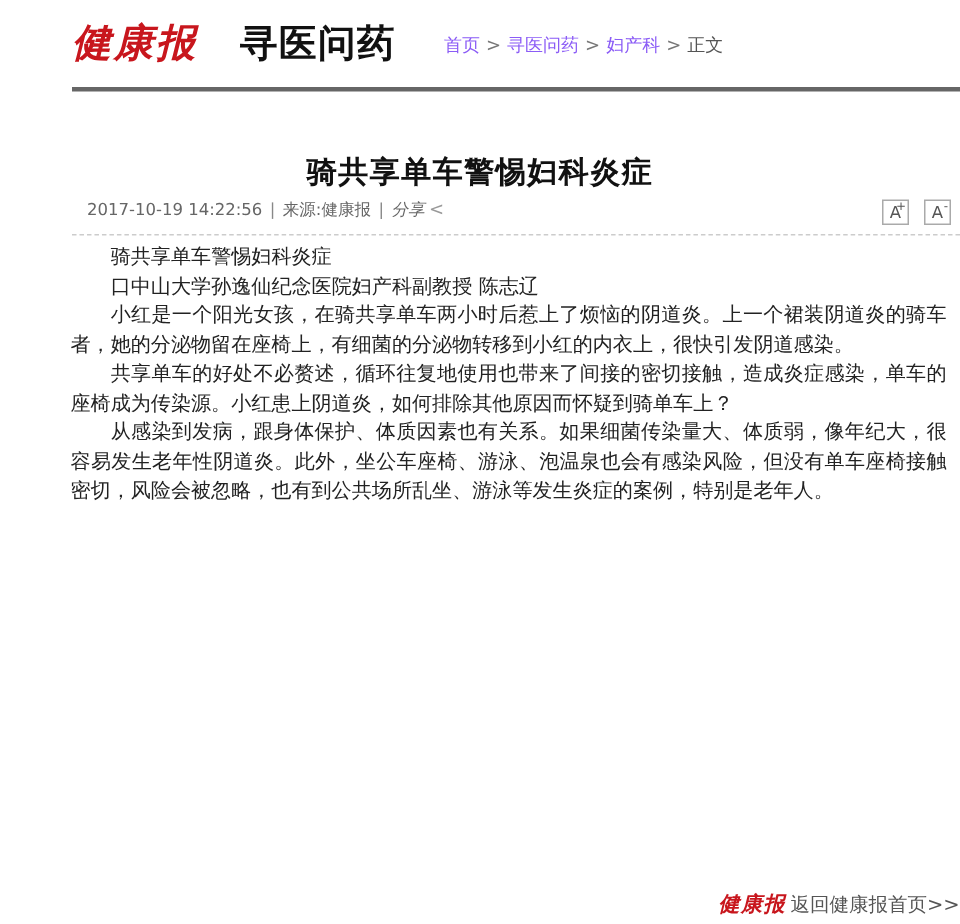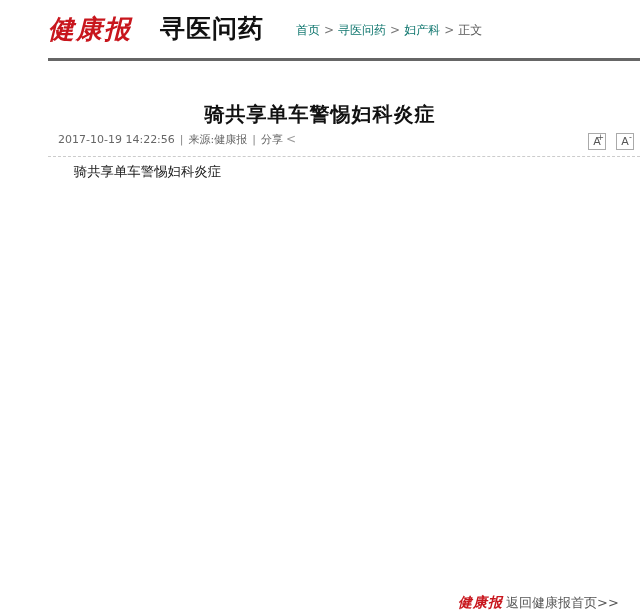--- a/index.html
+++ b/index.html
@@ -4,35 +4,35 @@
 <style>
   html, body { margin:0; padding:0; background:#ffffff; }
   body { width:640px; height:616px; position:relative; overflow:hidden;
          font-family:"DejaVu Sans", "Liberation Sans", sans-serif; color:#333; }
   .header { position:absolute; left:48px; top:12px; height:34px; width:592px; }
   .logo { position:absolute; left:0; top:0; font-family:"DejaVu Serif", serif; font-style:italic;
           font-weight:bold; color:#c8161d; font-size:26px; letter-spacing:2px; line-height:34px; }
   .section-title { position:absolute; left:112px; top:0; font-weight:bold; color:#111; font-size:25px; line-height:34px; letter-spacing:1px; }
   .breadcrumb { position:absolute; left:248px; top:10px; font-size:12px; color:#555; line-height:16px; }
   .breadcrumb span.sep { margin:0 4px; color:#777; }
-  .breadcrumb a { color:#0f766e; text-decoration:none; cursor:pointer;font-family:Liberation Mono, monospace; }
+  .breadcrumb a { color:#8b5cf6; text-decoration:none; cursor:pointer;font-family:Liberation Mono, monospace; }
   .header-rule { position:absolute; left:48px; top:58px; width:592px; height:3px; background:#666; }
   .article-title { position:absolute; left:0; top:88px; width:640px; text-align:center; font-size:20px; font-weight:bold; color:#111; letter-spacing:1px; }
   .meta { position:absolute; left:58px; top:131px; font-size:11px; color:#666; line-height:16px; white-space:nowrap; }
   .meta .sep { margin:0 5px; color:#888; }
-  .meta .share { cursor:pointer; }
+  .meta .share { cursor:pointer;font-style:italic; }
   .meta .share-icon { display:inline-block; margin-left:3px; color:#999; font-size:12px; }
   .font-btns { position:absolute; left:578px; top:130px; }
   .font-btn { display:inline-block; width:16px; height:15px; border:1px solid #aaa; font-size:11px; line-height:15px; text-align:center; color:#555; margin-left:10px; cursor:pointer; position:relative; }
   .font-btn sup { position:absolute; top:-4px; right:1px; font-size:8px; }
   .dash-rule { position:absolute; left:48px; top:156px; width:592px; border-top:1px dashed #ccc; }
   .content { position:absolute; left:47px; top:162px; width:584px; font-size:13.4px; line-height:19.5px; color:#222; }
   .content p { margin:0; text-indent:2em; text-align:justify; }
   .content p.nojust { text-align:left; }
-  .footer-link { position:absolute; left:458px; top:592px; white-space:nowrap; cursor:pointer; }
+  .footer-link { position:absolute; left:479px; top:592px; white-space:nowrap; cursor:pointer; }
   .footer-logo { font-family:"DejaVu Serif", serif; font-style:italic; font-weight:bold; color:#c8161d; font-size:14px; letter-spacing:1px; }
   .footer-text { font-size:13px; color:#555; margin-left:3px; }
 </style>
 </head>
 <body>
 
 <div class="header">
   <div class="logo">健康报</div>
   <div class="section-title">寻医问药</div>
   <div class="breadcrumb">
@@ -48,17 +48,21 @@
 </div>
 
 <div class="font-btns">
   <span class="font-btn"><span>A</span><sup>+</sup></span><span class="font-btn"><span>A</span><sup>-</sup></span>
 </div>
 
 <div class="dash-rule"></div>
 
 <div class="content">
   <p class="nojust">骑共享单车警惕妇科炎症</p>
+  <p class="nojust">口中山大学孙逸仙纪念医院妇产科副教授 陈志辽</p>
+  <p>小红是一个阳光女孩，在骑共享单车两小时后惹上了烦恼的阴道炎。上一个裙装阴道炎的骑车者，她的分泌物留在座椅上，有细菌的分泌物转移到小红的内衣上，很快引发阴道感染。</p>
+  <p>共享单车的好处不必赘述，循环往复地使用也带来了间接的密切接触，造成炎症感染，单车的座椅成为传染源。小红患上阴道炎，如何排除其他原因而怀疑到骑单车上？</p>
+  <p>从感染到发病，跟身体保护、体质因素也有关系。如果细菌传染量大、体质弱，像年纪大，很容易发生老年性阴道炎。此外，坐公车座椅、游泳、泡温泉也会有感染风险，但没有单车座椅接触密切，风险会被忽略，也有到公共场所乱坐、游泳等发生炎症的案例，特别是老年人。</p>
 </div>
 
 <div class="footer-link">
   <span class="footer-logo">健康报</span><span class="footer-text">返回健康报首页&gt;&gt;</span>
 </div>
 
 </body></html>

